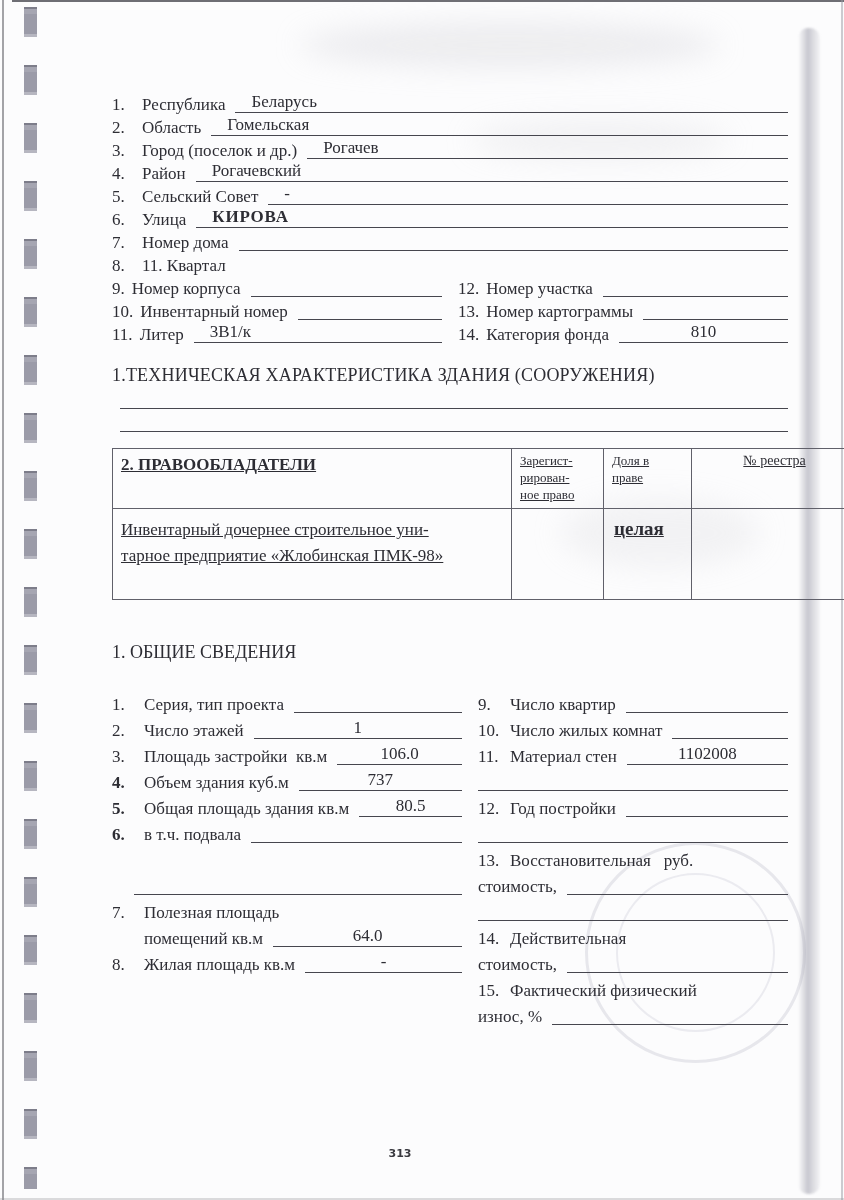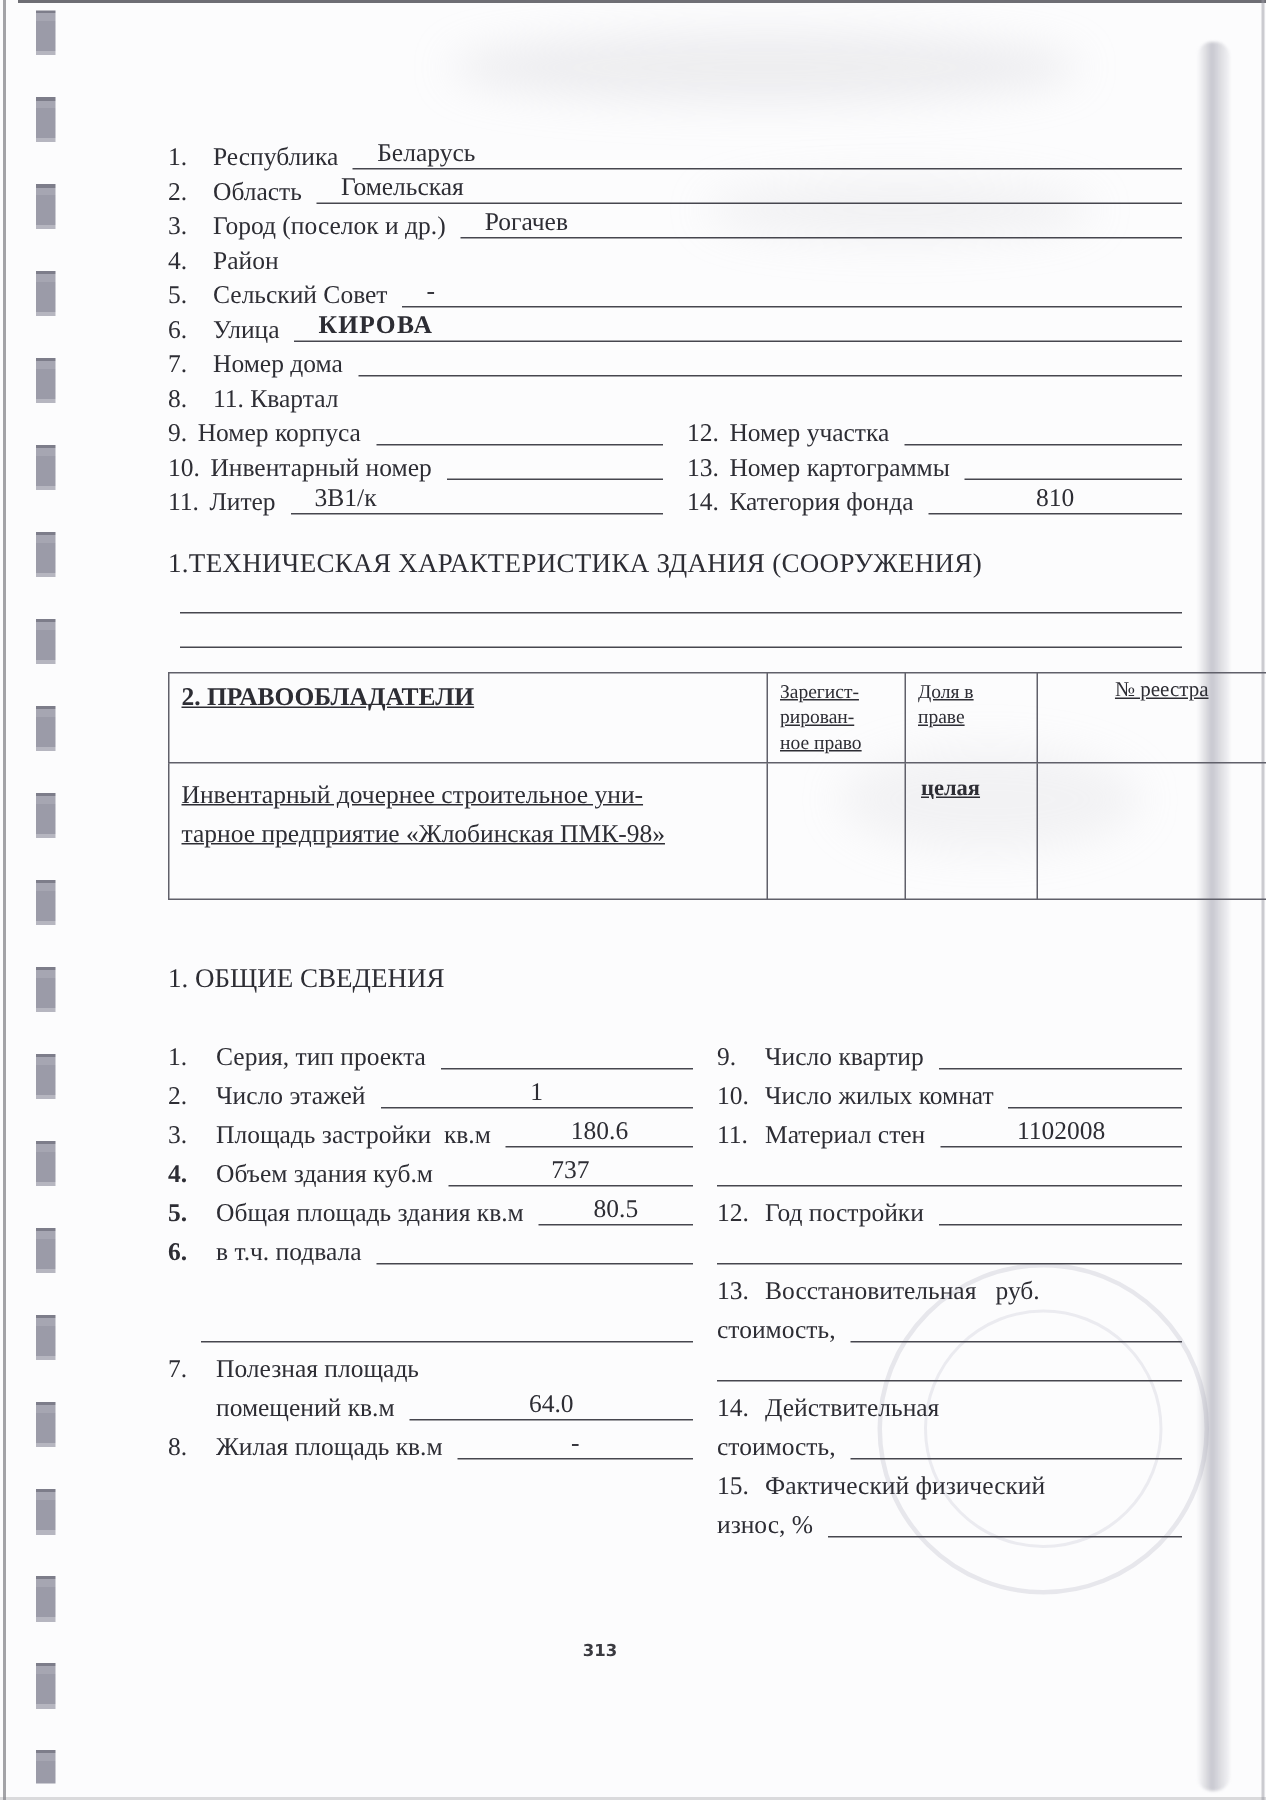--- a/index.html
+++ b/index.html
@@ -60,35 +60,35 @@
   .sec1-blank{height:22px;border-bottom:1.5px solid #46464e;margin-left:8px;}
 
   
   .tbl{margin-top:16px;border-collapse:collapse;width:677px;table-layout:fixed;}
   .tbl td{border:1.5px solid #60606a;vertical-align:top;padding:4px 8px;text-decoration:underline;}
   .c1{width:382px;}.c2{width:75px;}.c3{width:71px;}.c4{width:149px;}
   .tbl-title{font-weight:bold;font-size:17px;padding-top:6px !important;}
   .th-small{font-size:13px;line-height:1.3;}
   .th-reg{font-size:14px;text-align:center;}
   .owner-cell{height:78px;font-size:17px;line-height:1.55;padding-top:8px !important;}
-  .share-cell{font-weight:bold;font-size:15px;padding-top:9px !important;padding-left:10px !important;}
+  .share-cell{font-weight:bold;font-size:19px;padding-top:9px !important;padding-left:10px !important;}
 
   
   .sec3-title{margin-top:42px;font-size:18px;}
   .cols{display:flex;margin-top:24px;}
   .colL{flex:0 0 350px;}
   .colR{flex:1;margin-left:16px;min-width:0;}
   .s3row{display:flex;align-items:flex-end;height:26px;font-size:17px;line-height:1;}
   .s3row .num{flex:0 0 32px;}
   .s3row .num.bold{font-weight:bold;}
   .s3spacer{height:26px;}
   .indent-line{margin-left:22px;}
   .lbl2{white-space:pre;padding-right:10px;padding-left:32px;text-align:center;}
 
-  .pagenum{position:absolute;top:1094px;left:0;width:800px;text-align:center;
+  .pagenum{position:absolute;top:1147px;left:0;width:800px;text-align:center;
     font-family:"DejaVu Sans","Liberation Sans",sans-serif;font-size:11px;font-weight:bold;color:#3a3a40;}
 </style>
 </head>
 <body>
 
 <div class="page">
 
   <div class="edge-top"></div>
   <div class="edge-left"></div>
   <div class="edge-right"></div>
@@ -113,20 +113,21 @@
       <span class="fill"><span class="val">Гомельская</span></span>
     </div>
     <div class="frow">
       <span class="num">3.</span>
       <span class="lbl">Город (поселок и др.)</span>
       <span class="fill"><span class="val">Рогачев</span></span>
     </div>
     <div class="frow">
       <span class="num">4.</span>
       <span class="lbl">Район</span>
+      <span class="fill"><span class="val">Рогачевский</span></span>
     </div>
     <div class="frow">
       <span class="num">5.</span>
       <span class="lbl">Сельский Совет</span>
       <span class="fill"><span class="val">-</span></span>
     </div>
     <div class="frow">
       <span class="num">6.</span>
       <span class="lbl">Улица</span>
       <span class="fill"><span class="val bold">КИРОВА</span></span>
@@ -222,21 +223,21 @@
           <span class="fill center"><span class="val"></span></span>
         </div>
         <div class="s3row">
           <span class="num">2.</span>
           <span class="lbl">Число этажей</span>
           <span class="fill center"><span class="val">1</span></span>
         </div>
         <div class="s3row">
           <span class="num">3.</span>
           <span class="lbl">Площадь застройки  кв.м</span>
-          <span class="fill center"><span class="val">180.6</span></span>
+          <span class="fill center"><span class="val">106.0</span></span>
         </div>
         <div class="s3row">
           <span class="num bold">4.</span>
           <span class="lbl">Объем здания куб.м</span>
           <span class="fill center"><span class="val">737</span></span>
         </div>
         <div class="s3row">
           <span class="num bold">5.</span>
           <span class="lbl">Общая площадь здания кв.м</span>
           <span class="fill center"><span class="val">80.5</span></span>

